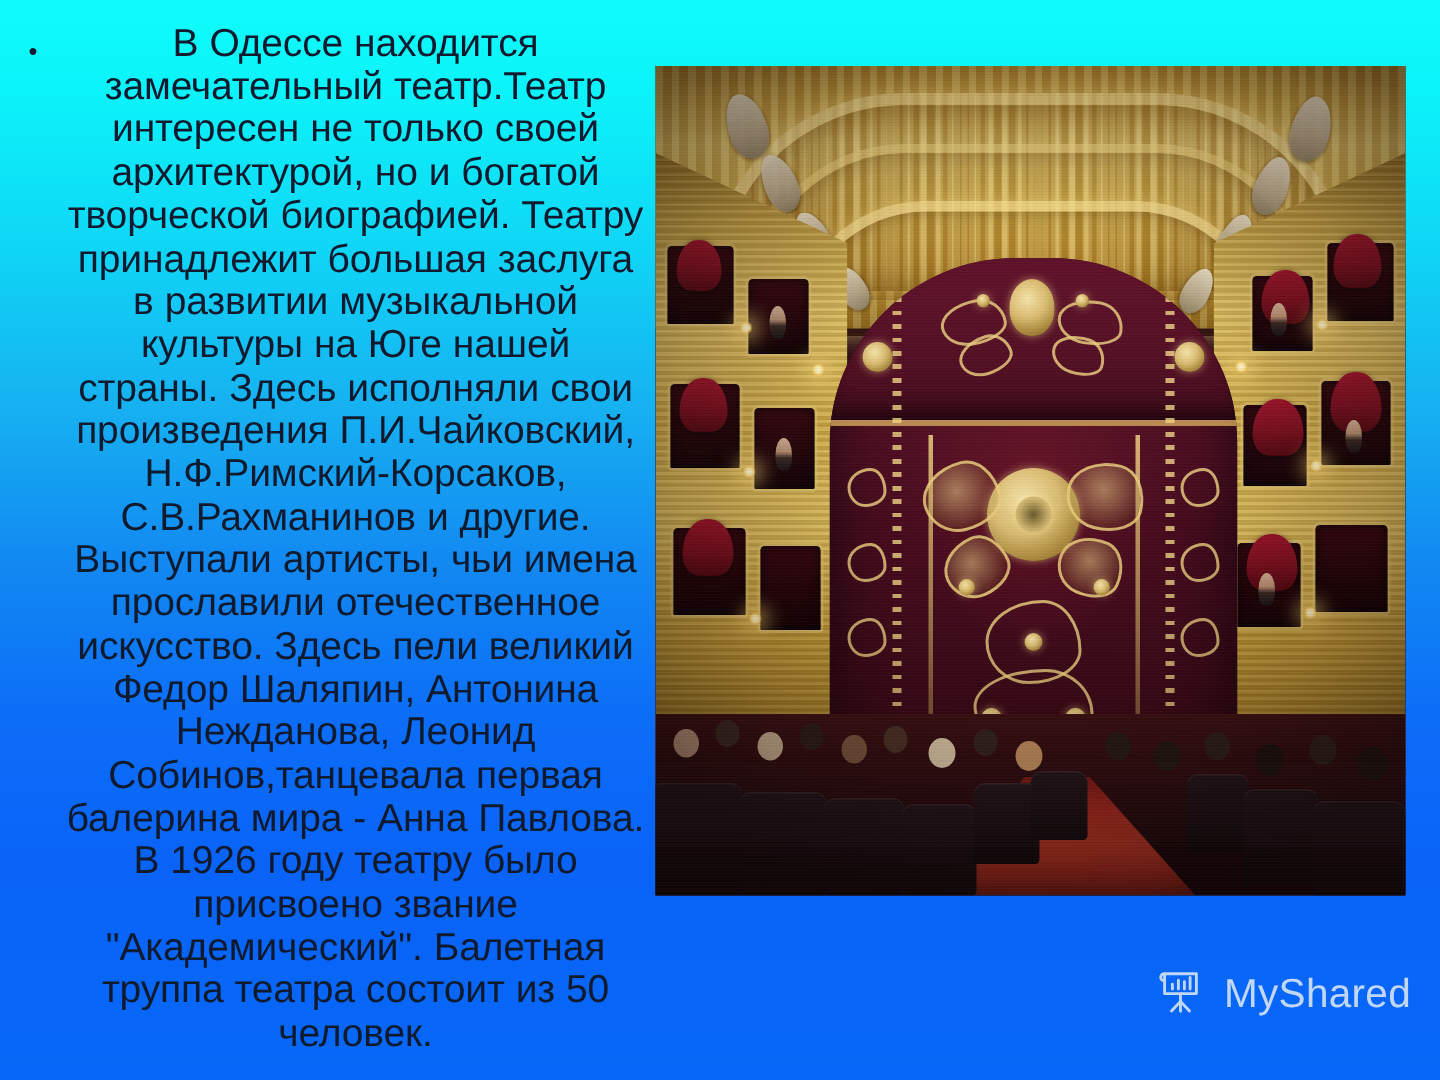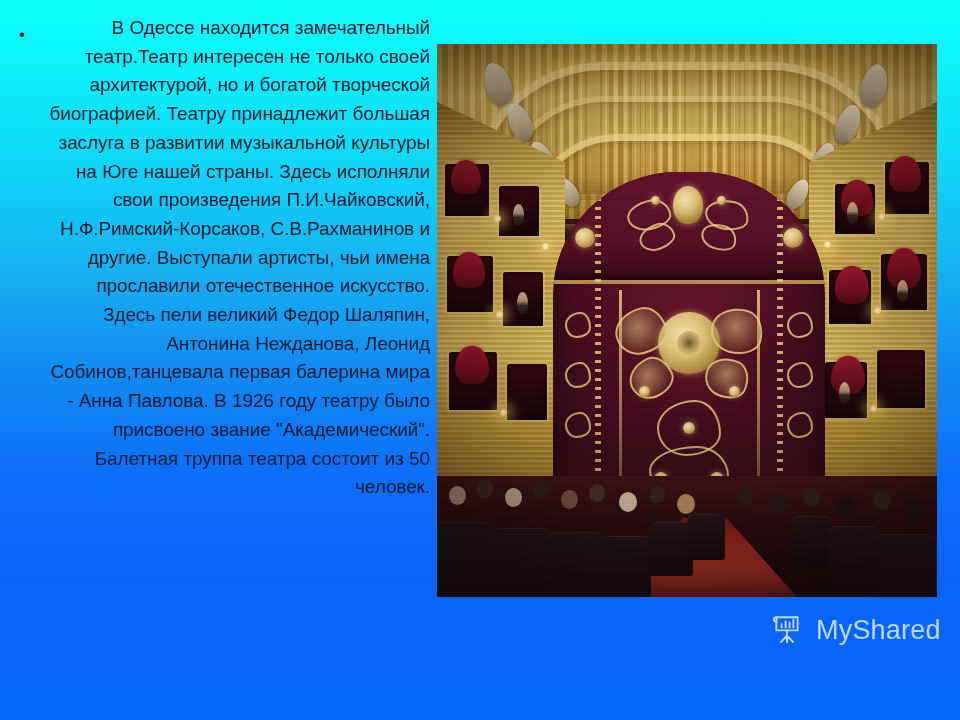--- a/index.html
+++ b/index.html
@@ -38,26 +38,26 @@
     width:34px;
     padding-top:12px;
     text-align:left;
     padding-left:9px;
     font-size:17px;
     line-height:1;
     color:#101a2e;
   }
   #body-paragraph {
     flex:1 1 auto;
-    font-size:19px;
+    font-size:26px;
     line-height:28.7px;
     color:#101a2e;
     letter-spacing:-0.1px;
     word-spacing:0.2px;
-    text-align:right;
+    text-align:center;
     white-space:pre-wrap;
   }
 
   
   #theatre-photo {
     position:absolute;
     left:437px; top:44px;
     width:500px; height:553px;
     overflow:hidden;
     background:#2a0c12;
@@ -220,21 +220,21 @@
   }
   .photo-grain {
     left:0; top:0; width:500px; height:553px;
     background:repeating-linear-gradient(0deg, rgba(255,255,255,.022) 0 1px, rgba(0,0,0,.022) 1px 2px);
     pointer-events:none;
   }
 
   
   #watermark {
     position:absolute;
-    left:772px; top:613px;
+    left:772px; top:645px;
     display:flex; align-items:center; gap:10px;
     opacity:.93;
   }
   #watermark-icon { width:34px; height:34px; display:block; }
   #watermark-text {
     font-size:27px;
     color:#cfe0fb;
     letter-spacing:.2px;
     line-height:1;
   }

